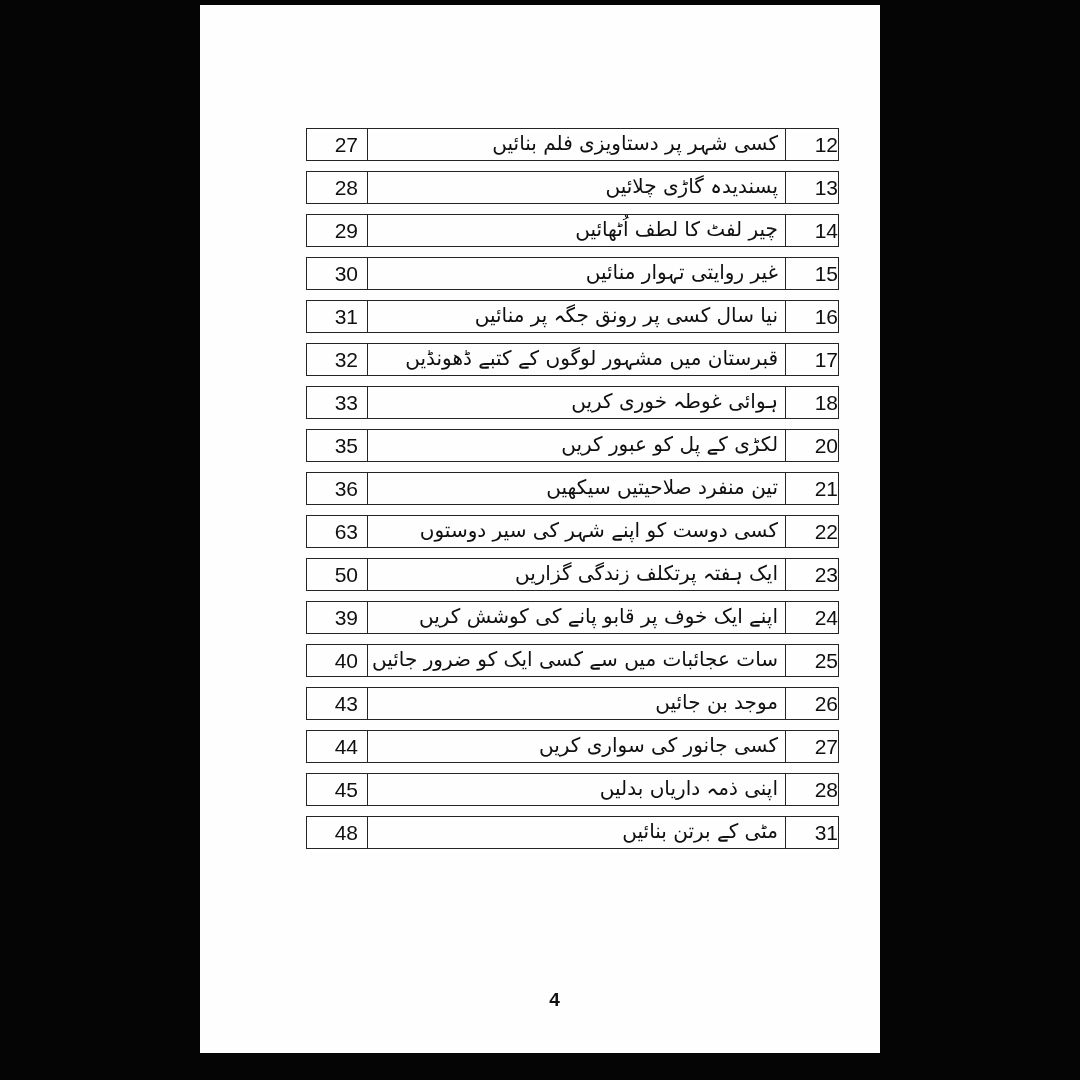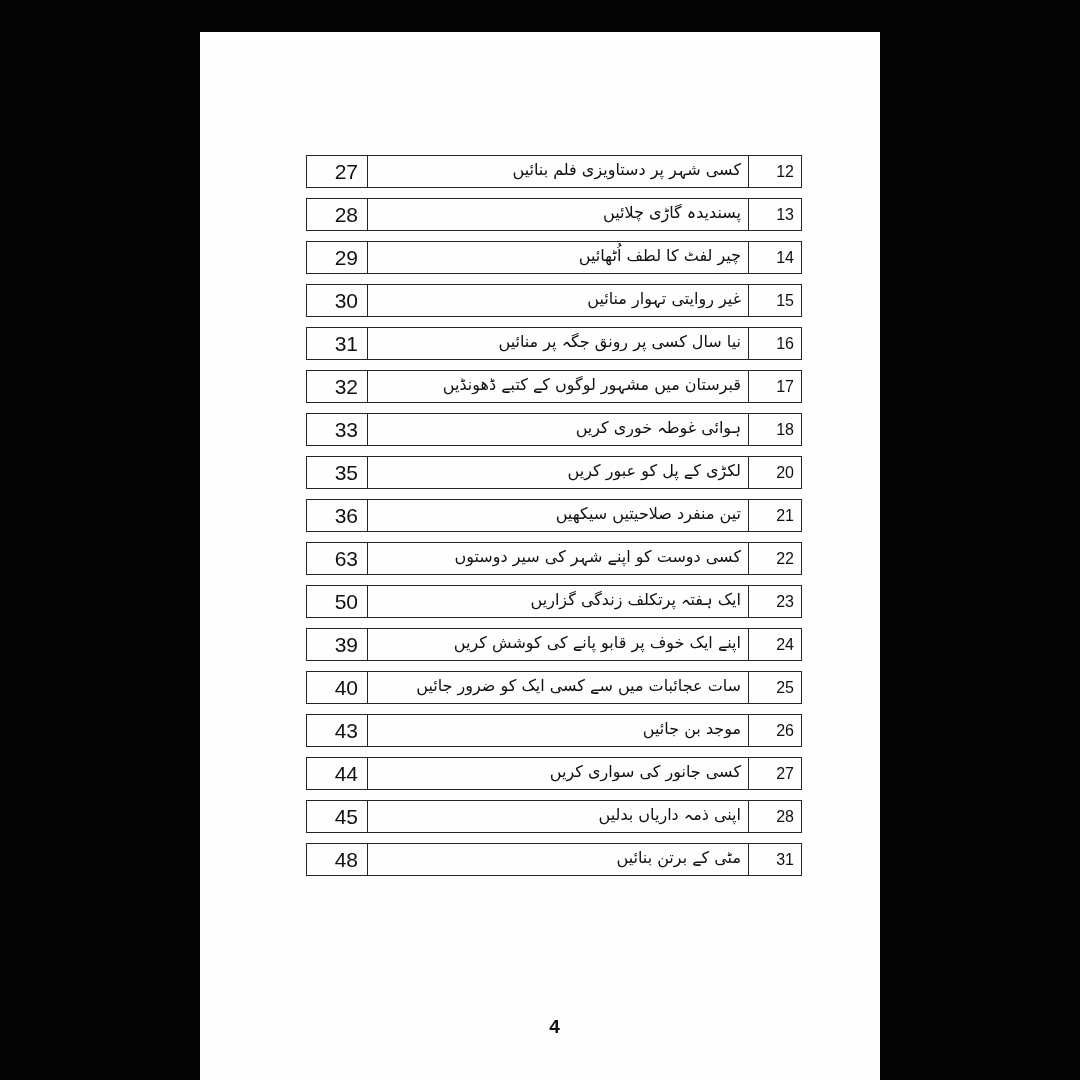--- a/index.html
+++ b/index.html
@@ -13,21 +13,21 @@
     position:relative;
     overflow:hidden;
     font-family:"Liberation Sans", sans-serif;
   }
   .scan-frame{
     position:absolute; inset:0;
     background:#050505;
   }
   .page{
     position:absolute;
-    left:200px; top:32px;
+    left:200px; top:5px;
     width:680px; height:1048px;
     background:#fefefe;
   }
   table.toc{
     position:absolute;
     left:106px; top:113px;
     border-collapse:separate;
     border-spacing:0 10px;
     table-layout:fixed;
   }
@@ -47,32 +47,31 @@
     font-family:"Liberation Sans", sans-serif;
   }
   td.title-col{
     width:381px;
     border-top:1.5px solid var(--line);
     border-bottom:1.5px solid var(--line);
     border-right:1.5px solid var(--line);
     direction:rtl;
     text-align:right;
     padding:0 7px 3px 4px;
-    font-size:16px;
+    font-size:20px;
     line-height:28px;
     font-family:"DejaVu Sans", sans-serif;
   }
   td.serial-col{
     width:53px;
     border-top:1.5px solid var(--line);
     border-bottom:1.5px solid var(--line);
     border-right:1.5px solid var(--line);
     text-align:right;
-    padding-right:7px;
-    font-size:16px;
+    font-size:21px;
     font-family:"Liberation Sans", sans-serif;
     margin-top:46px;
   }
   .page-footer{
     position:absolute;
     left:106px; top:984px;
     width:497px;
     text-align:center;
     font-size:19px;
     font-weight:bold;

